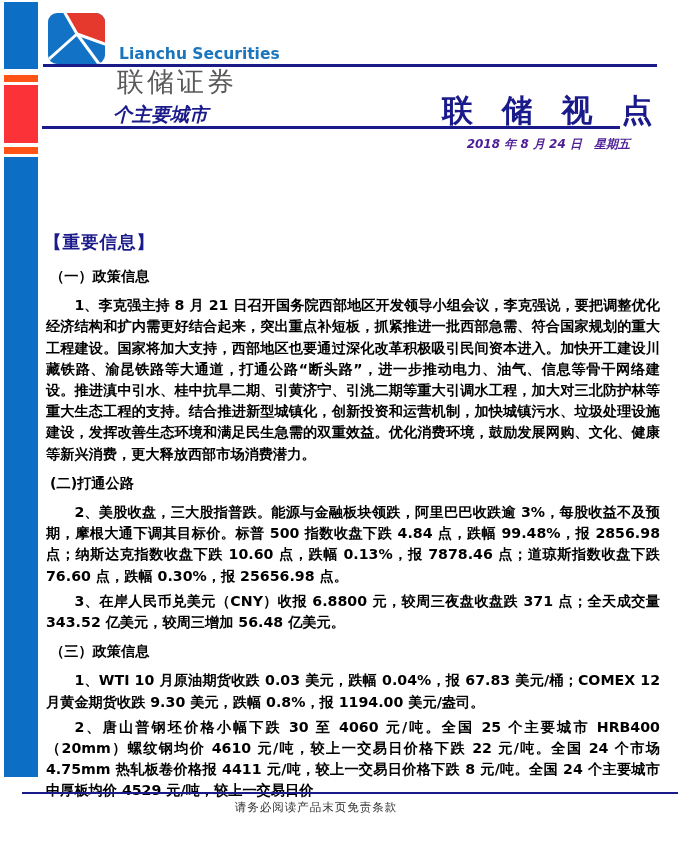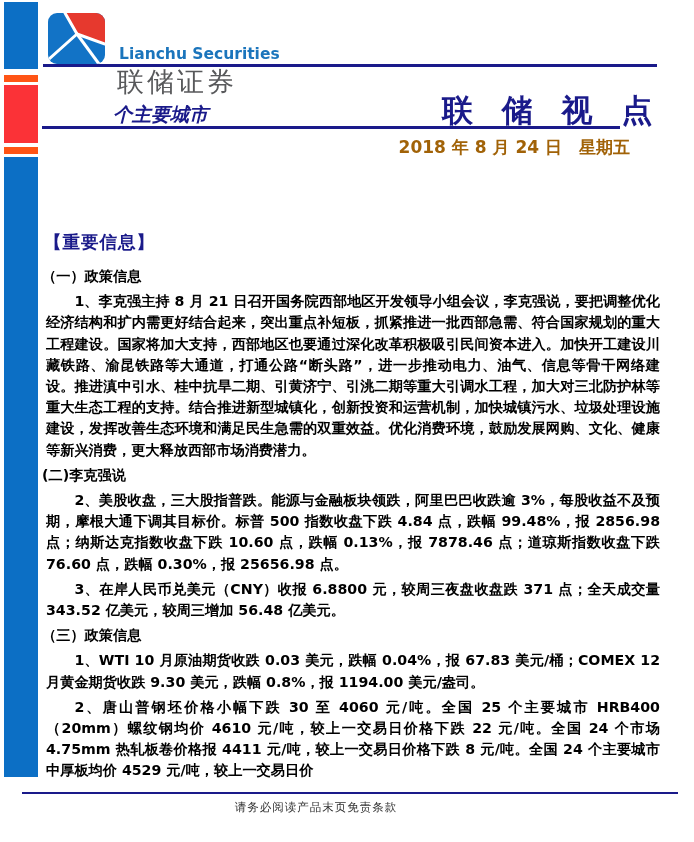--- a/index.html
+++ b/index.html
@@ -37,37 +37,37 @@
   .category{
     position:absolute;left:113px;top:102px;
     font-size:19px;font-weight:bold;font-style:italic;color:#1a1a8a;white-space:nowrap;
   }
   .masthead{
     position:absolute;left:400px;top:90px;
     font-size:31px;font-weight:bold;color:#1a1a8a;letter-spacing:9px;white-space:nowrap;margin-left:42px;
   }
   .issue-date{
     position:absolute;right:64px;top:136px;
-    font-size:17px;font-weight:bold;color:#a16207;white-space:nowrap;
+    font-size:12px;font-weight:bold;color:#4c1d95;white-space:nowrap;font-style:italic;
   }
 
   
   .main{
     position:absolute;left:42px;top:230px;width:622px;
     color:#000;
   }
   .imp-heading{
     font-size:17.5px;font-weight:bold;color:#1a1a8a;
     letter-spacing:1px;margin:0 0 12px 2px;
   }
   .body-text{
     font-size:14.2px;line-height:21.2px;font-weight:bold;
     text-align:justify;text-justify:inter-ideograph;
   }
-  .sec{margin:0;}
+  .sec{margin:8px;}
   .para{margin:4px;text-indent:2em;}
 
   
   .disclaimer{
     position:absolute;left:0;top:800px;width:632px;
     text-align:center;font-size:11.5px;color:#333;letter-spacing:1px;
   }
 </style>
 </head>
 <body>
@@ -99,21 +99,21 @@
   <div class="category">个主要城市</div>
   <div class="masthead">联 储 视 点</div>
   <div class="rule rule-title"></div>
   <div class="issue-date">2018 年 8 月 24 日　星期五</div>
 
   <div class="main">
     <div class="imp-heading">【重要信息】</div>
     <div class="body-text">
       <p class="sec">（一）政策信息</p>
       <p class="para">1、李克强主持 8 月 21 日召开国务院西部地区开发领导小组会议，李克强说，要把调整优化经济结构和扩内需更好结合起来，突出重点补短板，抓紧推进一批西部急需、符合国家规划的重大工程建设。国家将加大支持，西部地区也要通过深化改革积极吸引民间资本进入。加快开工建设川藏铁路、渝昆铁路等大通道，打通公路“断头路”，进一步推动电力、油气、信息等骨干网络建设。推进滇中引水、桂中抗旱二期、引黄济宁、引洮二期等重大引调水工程，加大对三北防护林等重大生态工程的支持。结合推进新型城镇化，创新投资和运营机制，加快城镇污水、垃圾处理设施建设，发挥改善生态环境和满足民生急需的双重效益。优化消费环境，鼓励发展网购、文化、健康等新兴消费，更大释放西部市场消费潜力。</p>
-      <p class="sec">(二)李克强说</p>
+      <p class="sec">(二)打通公路</p>
       <p class="para">2、美股收盘，三大股指普跌。能源与金融板块领跌，阿里巴巴收跌逾 3%，每股收益不及预期，摩根大通下调其目标价。标普 500 指数收盘下跌 4.84 点，跌幅 99.48%，报 2856.98 点；纳斯达克指数收盘下跌 10.60 点，跌幅 0.13%，报 7878.46 点；道琼斯指数收盘下跌 76.60 点，跌幅 0.30%，报 25656.98 点。</p>
       <p class="para">3、在岸人民币兑美元（CNY）收报 6.8800 元，较周三夜盘收盘跌 371 点；全天成交量 343.52 亿美元，较周三增加 56.48 亿美元。</p>
       <p class="sec">（三）政策信息</p>
       <p class="para">1、WTI 10 月原油期货收跌 0.03 美元，跌幅 0.04%，报 67.83 美元/桶；COMEX 12 月黄金期货收跌 9.30 美元，跌幅 0.8%，报 1194.00 美元/盎司。</p>
       <p class="para">2、唐山普钢坯价格小幅下跌 30 至 4060 元/吨。全国 25 个主要城市 HRB400（20mm）螺纹钢均价 4610 元/吨，较上一交易日价格下跌 22 元/吨。全国 24 个市场 4.75mm 热轧板卷价格报 4411 元/吨，较上一交易日价格下跌 8 元/吨。全国 24 个主要城市中厚板均价 4529 元/吨，较上一交易日价</p>
     </div>
   </div>
 
   <div class="rule rule-footer"></div>
   <div class="disclaimer">请务必阅读产品末页免责条款</div>

